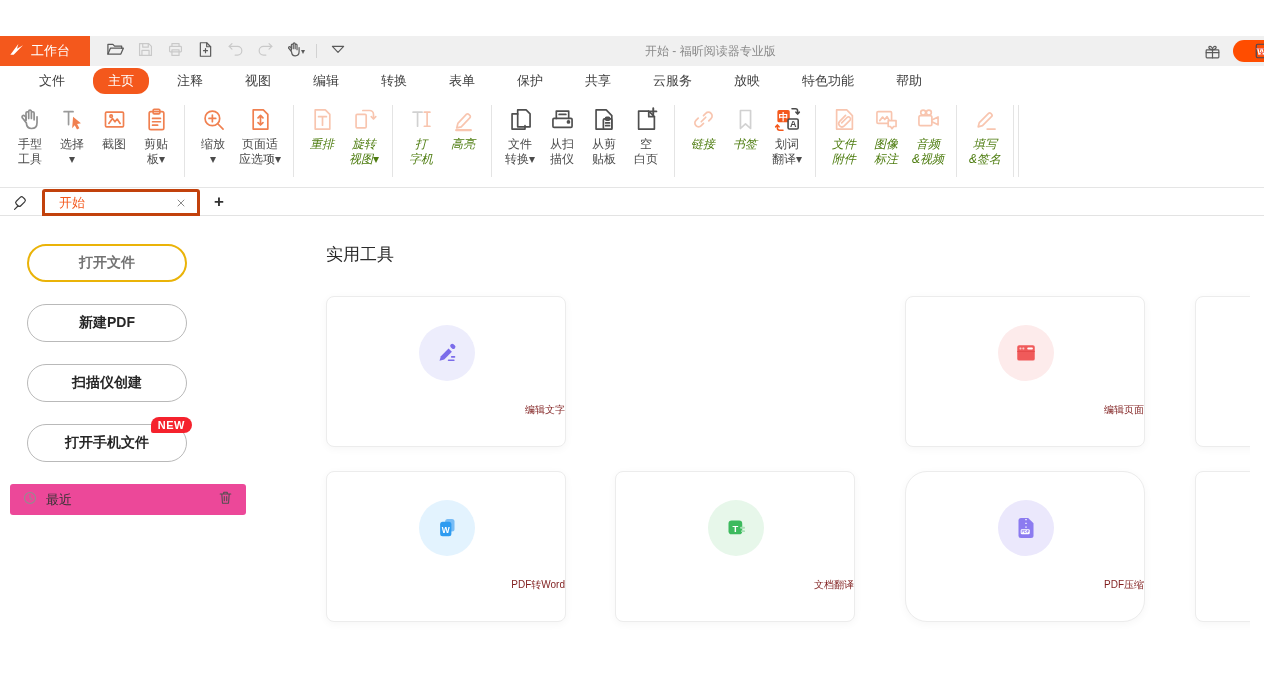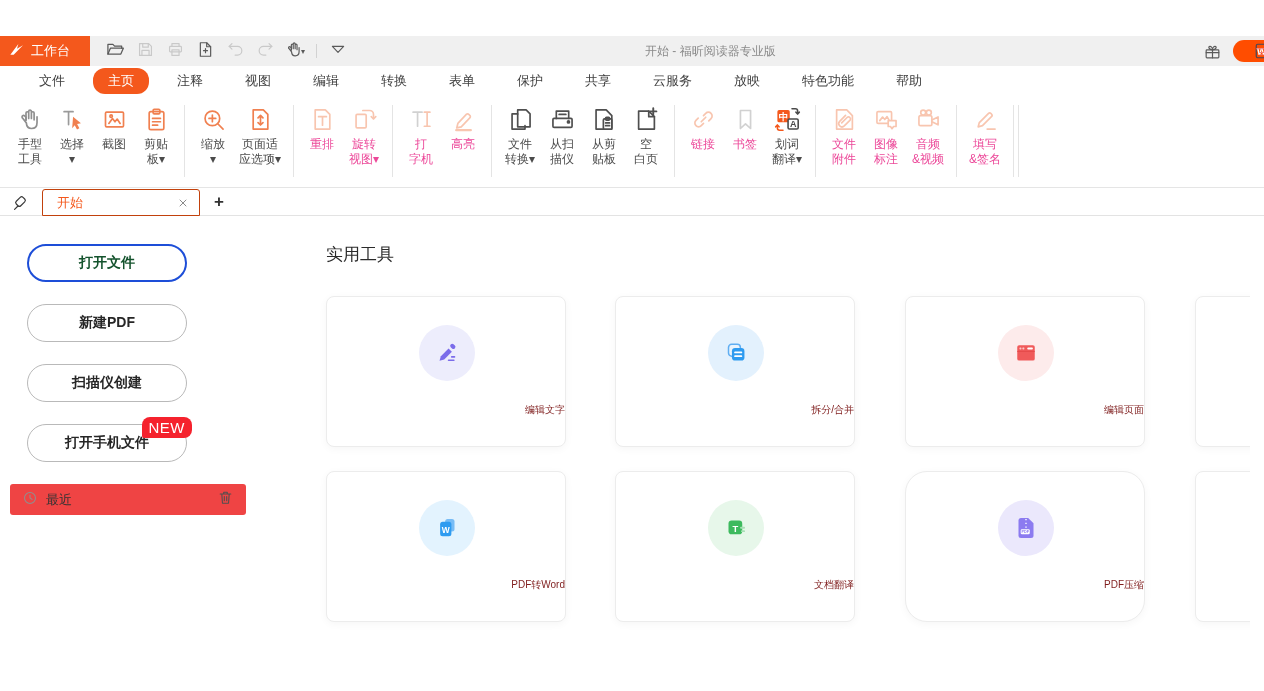--- a/index.html
+++ b/index.html
@@ -27,42 +27,42 @@
   .menu-partial { position:absolute; left:1254px; top:6px; width:10px; height:20px; overflow:hidden; }
 
   
   .ribbon { position:absolute; left:0; top:60px; width:1264px; height:92px; background:#fff; border-bottom:1px solid #E5E5E5;
             display:flex; align-items:stretch; padding-left:4px; }
   .rib-group { display:flex; padding:0 5px; }
   .rib-sep { width:1px; background:#E4E4E4; margin:9px 2px 10px 2px; }
   .rib-btn { min-width:42px; padding:8px 5px 0 5px; display:flex; flex-direction:column; align-items:center; cursor:default; }
   .rib-icon { height:30px; display:flex; align-items:center; justify-content:center; }
   .rib-label { margin-top:3px; text-align:center; font-size:12px; line-height:15px; color:#4B4B4B; white-space:nowrap; }
-  .rib-btn.disabled .rib-label { color:#ec4899; }
+  .rib-btn.disabled .rib-label { color:#4d7c0f;font-style:italic; }
   .rib-btn.disabled .rib-icon { opacity:.45; }
 
   
   .tabbar { position:absolute; left:0; top:152px; width:1264px; height:28px; background:#fff; border-bottom:1px solid #E3E3E3; }
   .tab-pen { position:absolute; left:8px; top:3px; width:24px; height:24px; display:flex; align-items:center; justify-content:center; }
-  .doc-tab { position:absolute; left:42px; top:1px; width:158px; height:27px; background:#fff; border:1px solid #c2410c;
+  .doc-tab { position:absolute; left:42px; top:1px; width:158px; height:27px; background:#fff; border:3px solid #c2410c;
              border-radius:3px 3px 0 0; display:flex; align-items:center; padding:0 8px 0 14px; }
   .doc-tab .tab-label { font-size:13px; color:#F4581C; flex:1; }
   .tab-close { width:16px; height:16px; display:flex; align-items:center; justify-content:center; }
   .new-tab { position:absolute; left:208px; top:3px; width:22px; height:22px; display:flex; align-items:center; justify-content:center;
              font-size:17px; color:#333; font-weight:bold; }
 
   
   .sidebar { position:absolute; left:0; top:180px; width:263px; height:511px; background:#fff; border-right:1px solid #E6E6E6; }
   .side-btn { position:absolute; left:27px; width:160px; height:38px; border-radius:19px; background:#fff;
               border:1.5px solid #B9B9B9; font-size:14px; font-weight:bold; color:#262626; cursor:pointer;
               font-family:"Liberation Sans","DejaVu Sans",sans-serif; }
-  .side-btn.primary { border:2px solid #1d4ed8; color:#14532d; }
-  .side-badge { position:absolute; top:-8px; right:-6px; background:#F5222D; color:#fff; font-size:15px; font-weight:normal;
+  .side-btn.primary { border:2px solid #eab308; color:#737373; }
+  .side-badge { position:absolute; top:-8px; right:-6px; background:#F5222D; color:#fff; font-size:11px; font-weight:bold;
                 padding:2px 7px; border-radius:8px 8px 8px 2px; letter-spacing:.5px; }
-  .recent-row { position:absolute; left:10px; top:268px; width:236px; height:31px; background:#ef4444; border-radius:3px;
+  .recent-row { position:absolute; left:10px; top:268px; width:236px; height:31px; background:#ec4899; border-radius:3px;
                 display:flex; align-items:center; padding:0 12px; }
   .recent-row .recent-label { font-size:13px; color:#333; margin-left:8px; flex:1; }
 
   
   .content { position:absolute; left:249px; top:180px; width:1001px; height:476px; background:#fff; overflow:hidden; }
   .section-title { position:absolute; left:77px; top:27px; font-size:17px; color:#2B2B2B; }
   .tool-card { position:absolute; width:240px; height:151px; background:#fff; border:1px solid #ECECEC; border-radius:8px;
                box-shadow:0 2px 8px rgba(0,0,0,.04); cursor:pointer; }
   .card-circle { position:absolute; left:92px; top:28px; width:56px; height:56px; border-radius:50%;
                  display:flex; align-items:center; justify-content:center; }
@@ -504,30 +504,20 @@
   <div class="tool-card" style="left: 77px; top: 80px;">
         <div class="card-circle" style="background: rgb(237, 237, 252);">
           <svg viewBox="0 0 48 48" width="30" height="30">
             <path fill="#7B6CEA" d="M12 36.5 l2.2-7.5 L26.5 16.7 l5.3 5.3 L19.5 34.3 l-7.5 2.2z"></path>
             <rect x="28.8" y="10.2" width="9" height="6.4" rx="3" transform="rotate(45 33.3 13.4)" fill="#7B6CEA"></rect>
             <path stroke="#7B6CEA" stroke-width="2.6" stroke-linecap="round" d="M26.5 35.5 h8.5 M31.5 30.2 h4.5" fill="none"></path>
           </svg>
         </div>
         <div class="card-label">编辑文字</div>
       </div>
-      <div class="tool-card" style="left: 366px; top: 80px;">
-        <div class="card-circle" style="background: rgb(227, 241, 253);">
-          <svg viewBox="0 0 48 48" width="30" height="30">
-            <rect x="12" y="10" width="19" height="19" rx="5" fill="#EAF4FD" stroke="#5FAEF2" stroke-width="2.4"></rect>
-            <rect x="17.5" y="16" width="20" height="20" rx="5" fill="#2E9BF0"></rect>
-            <path d="M22.5 23 h10 M22.5 29 h10" stroke="#fff" stroke-width="3" stroke-linecap="round"></path>
-          </svg>
-        </div>
-        <div class="card-label">拆分/合并</div>
-      </div>
       <div class="tool-card" style="left: 656px; top: 80px; text-decoration: underline;">
         <div class="card-circle" style="background: rgb(253, 235, 235);">
           <svg viewBox="0 0 48 48" width="30" height="30">
             <rect x="10" y="11.5" width="28" height="24.5" rx="3" fill="#F05A5A"></rect>
             <rect x="13.5" y="15" width="3.2" height="3.2" rx="1" fill="#FBC9C9"></rect>
             <rect x="18.2" y="15" width="3.2" height="3.2" rx="1" fill="#FBC9C9"></rect>
             <rect x="26" y="15" width="9" height="3.2" rx="1.4" fill="#fff"></rect>
             <path d="M10 21.5 h28" stroke="#E24848" stroke-width="1.4"></path>
           </svg>
         </div>

